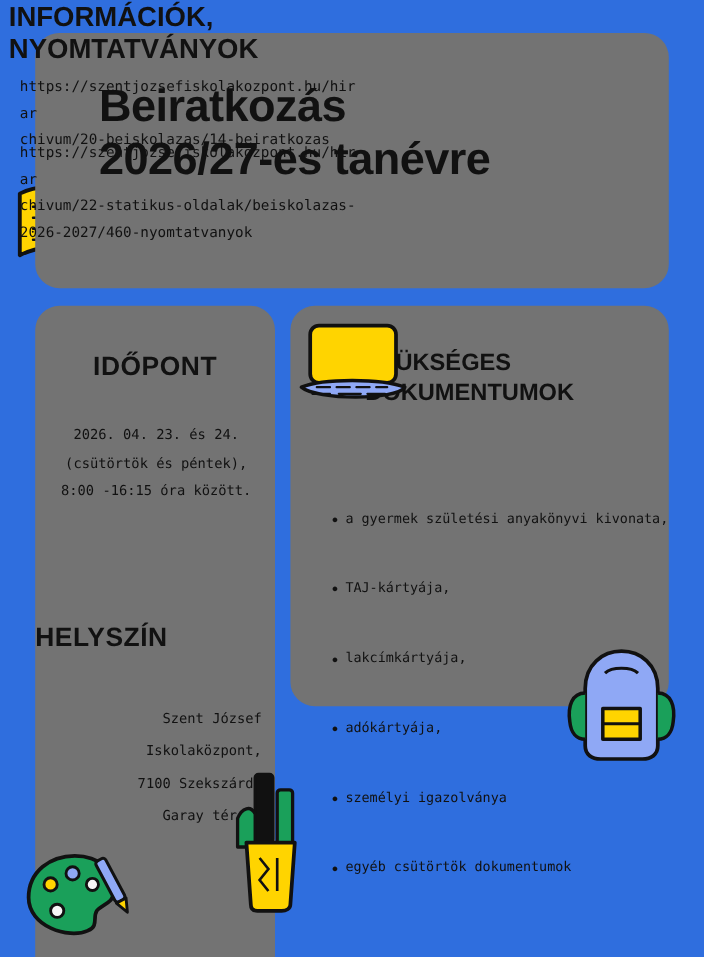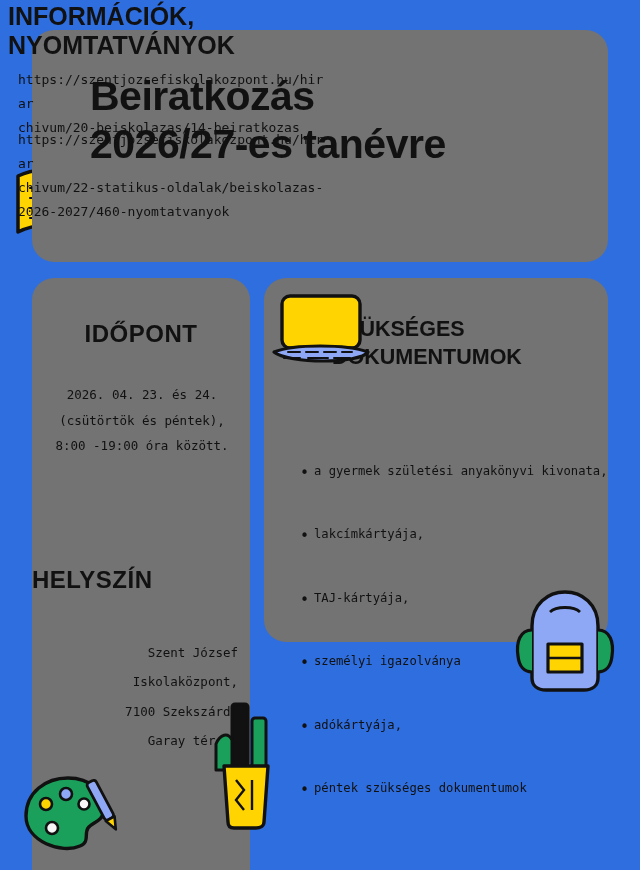--- a/index.html
+++ b/index.html
@@ -220,38 +220,38 @@
 
   <div class="card" id="header-card">
     <div id="header-title">Beiratkozás
 2026/27-es tanévre</div>
   </div>
 
   <div class="card" id="left-card">
     <div id="idopont-heading">IDŐPONT</div>
     <div id="idopont-text">2026. 04. 23. és 24.
 (csütörtök és péntek),
-8:00 -19:00 óra között.</div>
+8:00 -16:15 óra között.</div>
     <div id="helyszin-heading">HELYSZÍN</div>
     <div id="helyszin-text">Szent József
 Iskolaközpont,
 7100 Szekszárd,
 Garay tér 9.</div>
   </div>
 
   <div class="card" id="docs-card">
     <div id="docs-heading">SZÜKSÉGES
 DOKUMENTUMOK</div>
     <ul id="docs-list">
       <li>a gyermek születési anyakönyvi kivonata,</li>
+      <li>TAJ-kártyája,</li>
       <li>lakcímkártyája,</li>
-      <li>TAJ-kártyája,</li>
+      <li>adókártyája,</li>
       <li>személyi igazolványa</li>
-      <li>adókártyája,</li>
-      <li>péntek szükséges dokumentumok</li>
+      <li>egyéb csütörtök dokumentumok</li>
     </ul>
   </div>
 
   <svg class="art" id="art-laptop" width="110" height="96" viewBox="0 0 110 96">
     <rect x="14" y="6" width="78" height="52" rx="8" fill="#ffd400" stroke="#111" stroke-width="3.4"></rect>
     <path d="M6 62 C26 54 78 54 100 62 C92 74 20 74 6 62 Z" fill="#8fa8f5" stroke="#111" stroke-width="3.2" stroke-linejoin="round"></path>
     <path d="M20 62 h12 M38 62 h12 M56 62 h12 M74 62 h10" stroke="#111" stroke-width="2" stroke-linecap="round"></path>
     <path d="M16 68 h16 M40 68 h20 M66 68 h16" stroke="#111" stroke-width="2" stroke-linecap="round"></path>
   </svg>
 

